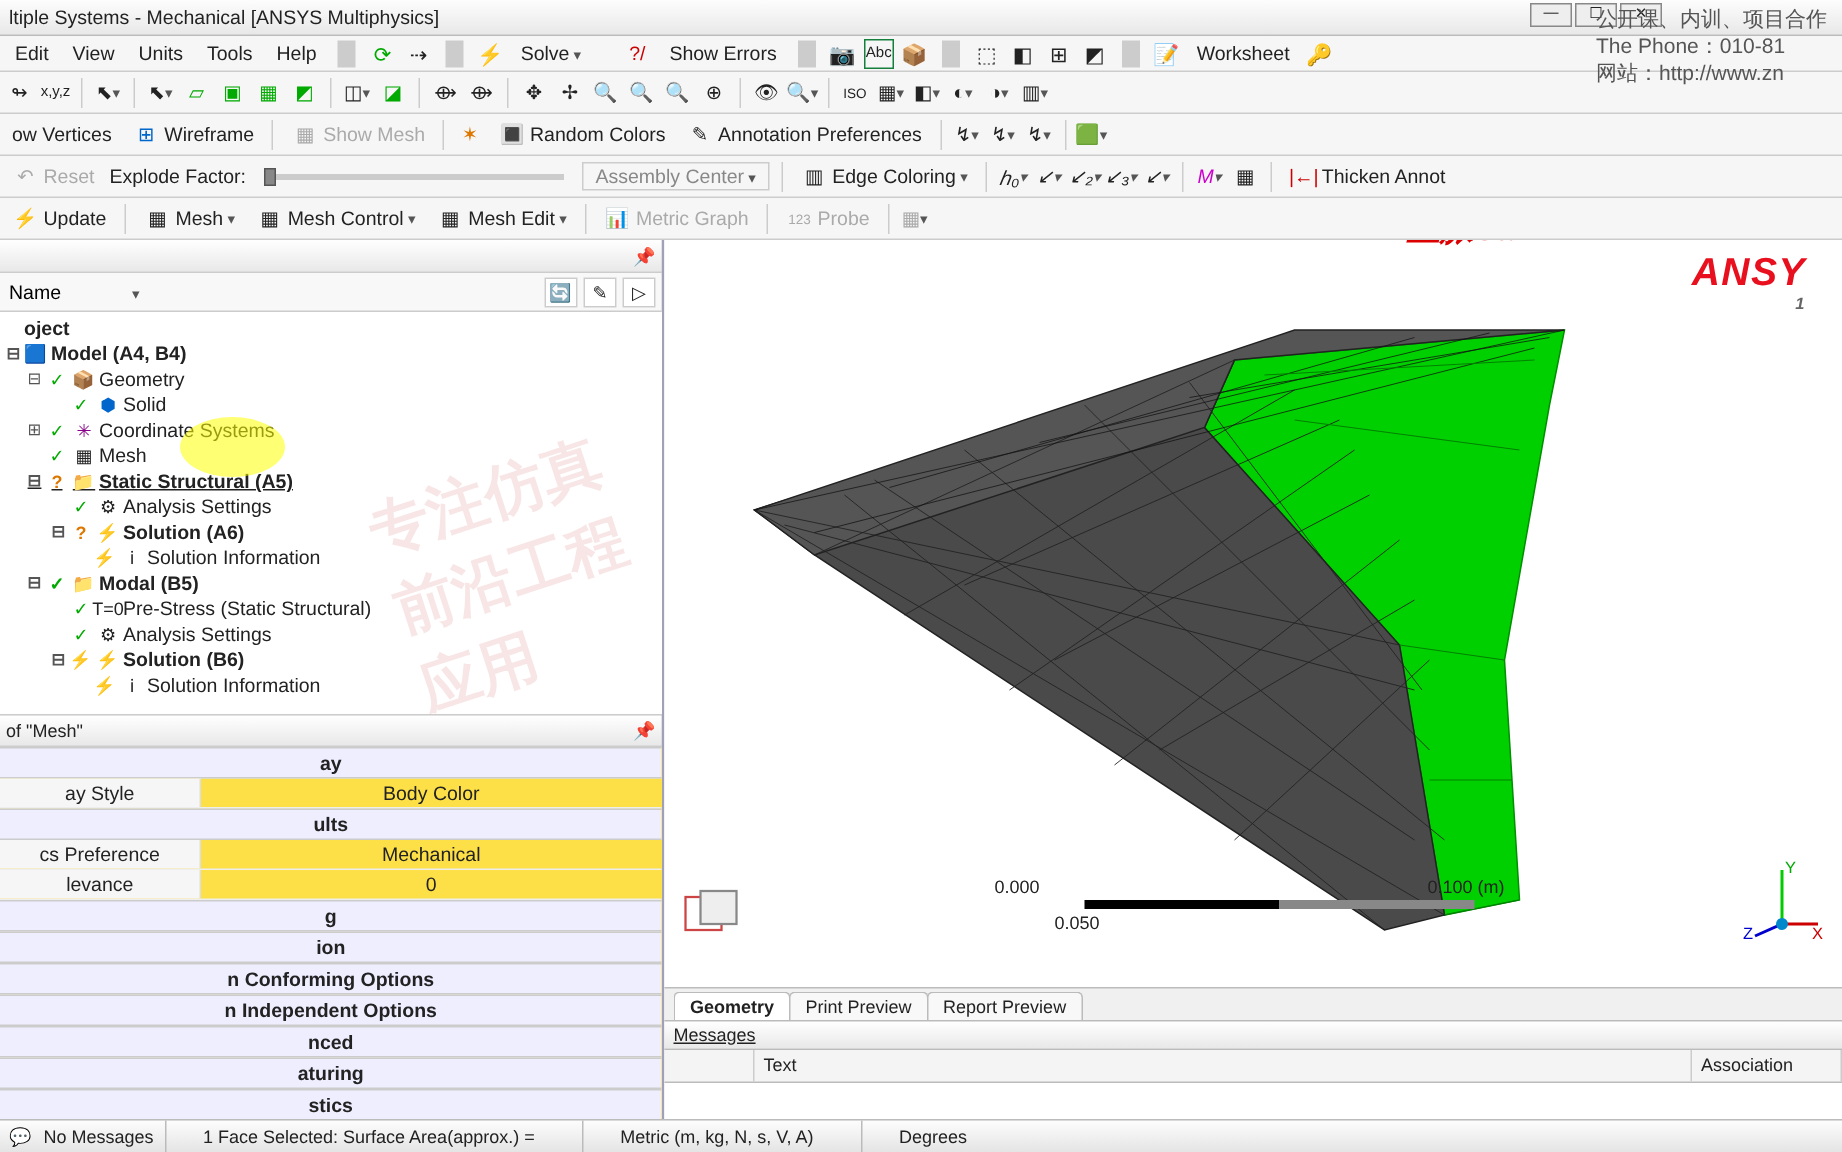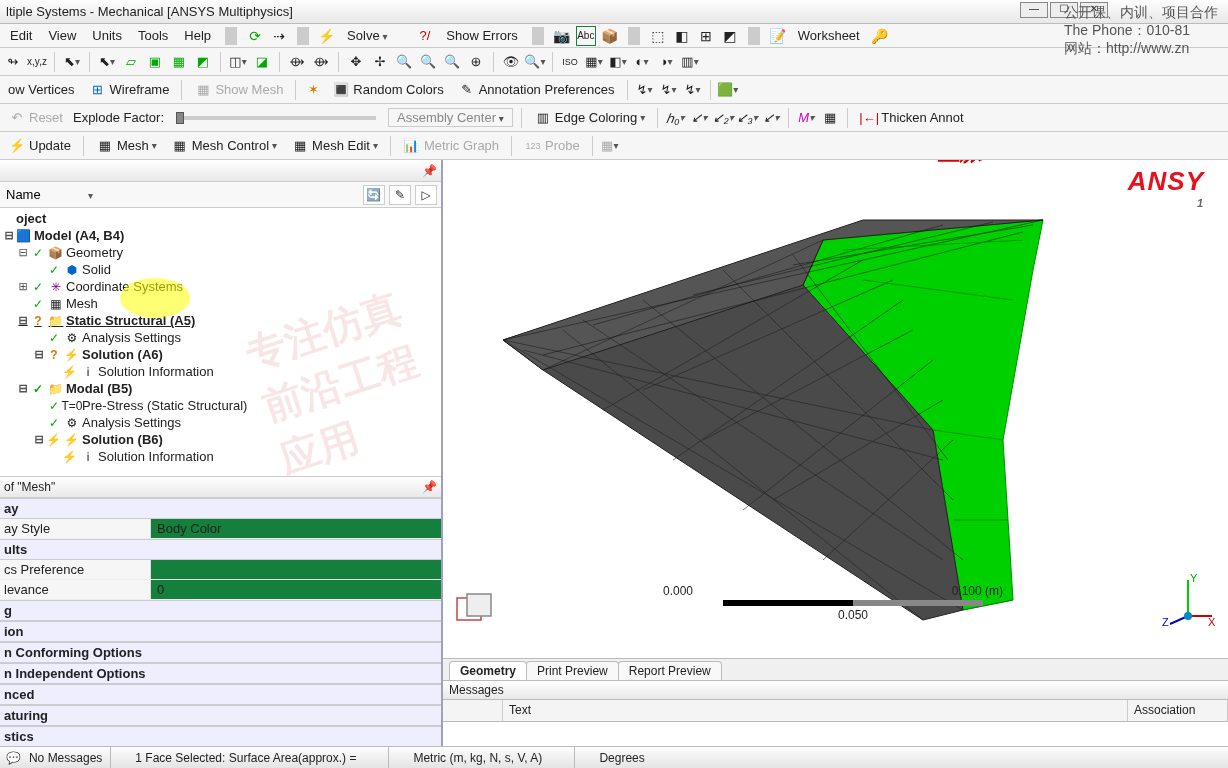--- a/index.html
+++ b/index.html
@@ -26,40 +26,40 @@
 .watermark { position:absolute; color:rgba(200,50,50,0.12); font-size:40px; font-weight:bold; transform:rotate(-18deg); pointer-events:none; }
 .tree-row { display:flex; align-items:center; height:17px; padding-left:2px; white-space:nowrap; }
 .tw { width:14px; text-align:center; color:#555; font-size:11px; display:inline-block; }
 .ticon { width:16px; height:14px; display:inline-flex; align-items:center; justify-content:center; font-size:12px; margin-right:2px; }
 .indent1 { padding-left:16px; } .indent2 { padding-left:32px; } .indent3 { padding-left:48px; }
 .bold { font-weight:bold; }
 .underline { text-decoration:underline; }
 .highlight-circle { position:absolute; width:70px; height:40px; background:rgba(255,255,0,0.55); border-radius:50%; pointer-events:none; }
 .details-head { height:22px; background:linear-gradient(#fff,#e8e8e8); border-top:1px solid #ccc; border-bottom:1px solid #ccc; display:flex; align-items:center; padding:0 4px; }
 .details-head .pin { margin-left:auto; color:#555; }
-.props { flex:1; overflow:auto; background:#15803d; font-size:13px; }
+.props { flex:1; overflow:auto; background:#fde047; font-size:13px;text-align:center; }
 .props .cat { background:#eef; border-top:1px solid #ccc; border-bottom:1px solid #ccc; padding:2px 4px; font-weight:bold; }
 .props .row { display:flex; border-bottom:1px solid #eee; }
-.props .k { width:151px; padding:2px 4px; border-right:1px solid #ddd; background:#f6f6f6; }
+.props .k { width:134px; padding:2px 4px; border-right:1px solid #ddd; background:#f6f6f6; }
 .props .v { flex:1; padding:2px 6px; }
 .right { flex:1; display:flex; flex-direction:column; background:#fff; position:relative; }
 .viewport { flex:1; position:relative; background:#fff; overflow:hidden; }
 .ansys-logo { position:absolute; top:6px; right:24px; color:#e8101e; font-weight:bold; font-size:26px; letter-spacing:1px;font-style:italic; }
 .ansys-logo .sub { font-size:11px; color:#666; text-align:right; }
 .brand-overlay { position:absolute; top:-22px; right:30px; width:260px; font-size:11px; color:#666; text-align:left; pointer-events:none; }
 .brand-logo { color:#d00; font-weight:bold; font-style:italic; font-size:22px; }
 .triad { position:absolute; bottom:30px; right:12px; width:56px; height:56px; }
-.scalebar { position:absolute; bottom:36px; left:260px; font-size:12px; color:#222; text-align:center; }
+.scalebar { position:absolute; bottom:36px; left:260px; font-size:12px; color:#222; text-align:left; }
 .scalebar .bar { width:260px; height:6px; background:linear-gradient(to right,#000 50%,#888 50%); margin:2px auto; }
 .scalebar .labels { display:flex; justify-content:space-between; width:340px; margin-left:-40px; }
 .planes-icon { position:absolute; bottom:30px; left:10px; width:46px; height:36px; }
 .tabstrip { height:22px; border-top:1px solid #bbb; background:#f0f0f0; display:flex; align-items:flex-end; font-size:12px; padding-left:6px; }
 .tabstrip .tab { padding:2px 10px; border:1px solid #bbb; border-bottom:none; background:#f8f8f8; margin-right:-1px; border-top-left-radius:4px; border-top-right-radius:4px; }
 .tabstrip .tab.active { background:#fff; font-weight:bold; }
-.messages-head { height:20px; background:linear-gradient(#fff,#e8e8e8); border-top:1px solid #bbb; border-bottom:1px solid #bbb; padding:2px 6px; font-size:12px; }
+.messages-head { height:20px; background:linear-gradient(#fff,#e8e8e8); border-top:1px solid #bbb; border-bottom:1px solid #bbb; padding:2px 6px; font-size:12px;text-decoration:underline; }
 .messages-cols { height:22px; background:#f4f4f4; border-bottom:1px solid #bbb; display:flex; font-size:12px; }
 .messages-cols div { border-right:1px solid #ccc; padding:3px 6px; }
 .messages-body { height:24px; background:#fff; }
 .statusbar { height:22px; background:linear-gradient(#fdfdfd,#e4e4e4); border-top:1px solid #bbb; display:flex; align-items:center; font-size:12px; padding:0 6px; gap:8px; }
 .statusbar .cell { border-left:1px solid #bbb; padding:0 24px; height:100%; display:flex; align-items:center; }
 .green { color:#0a0; } .orange { color:#d70; } .blue { color:#06c; } .purple { color:#808; } .red { color:#c00; }
 svg { display:block; }
 </style>
 </head>
 <body>
@@ -341,20 +341,21 @@
     </div>
     <div class="props">
       <div class="cat">ay</div>
       <div class="row">
           <div class="k">ay Style</div>
           <div class="v">Body Color</div>
         </div>
       <div class="cat">ults</div>
       <div class="row">
           <div class="k">cs Preference</div>
+          <div class="v">Mechanical</div>
         </div>
       <div class="row">
           <div class="k">levance</div>
           <div class="v">0</div>
         </div>
       <div class="cat">g</div>
       <div class="cat">ion</div>
       <div class="cat">n Conforming Options</div>
       <div class="cat">n Independent Options</div>
       <div class="cat">nced</div>

